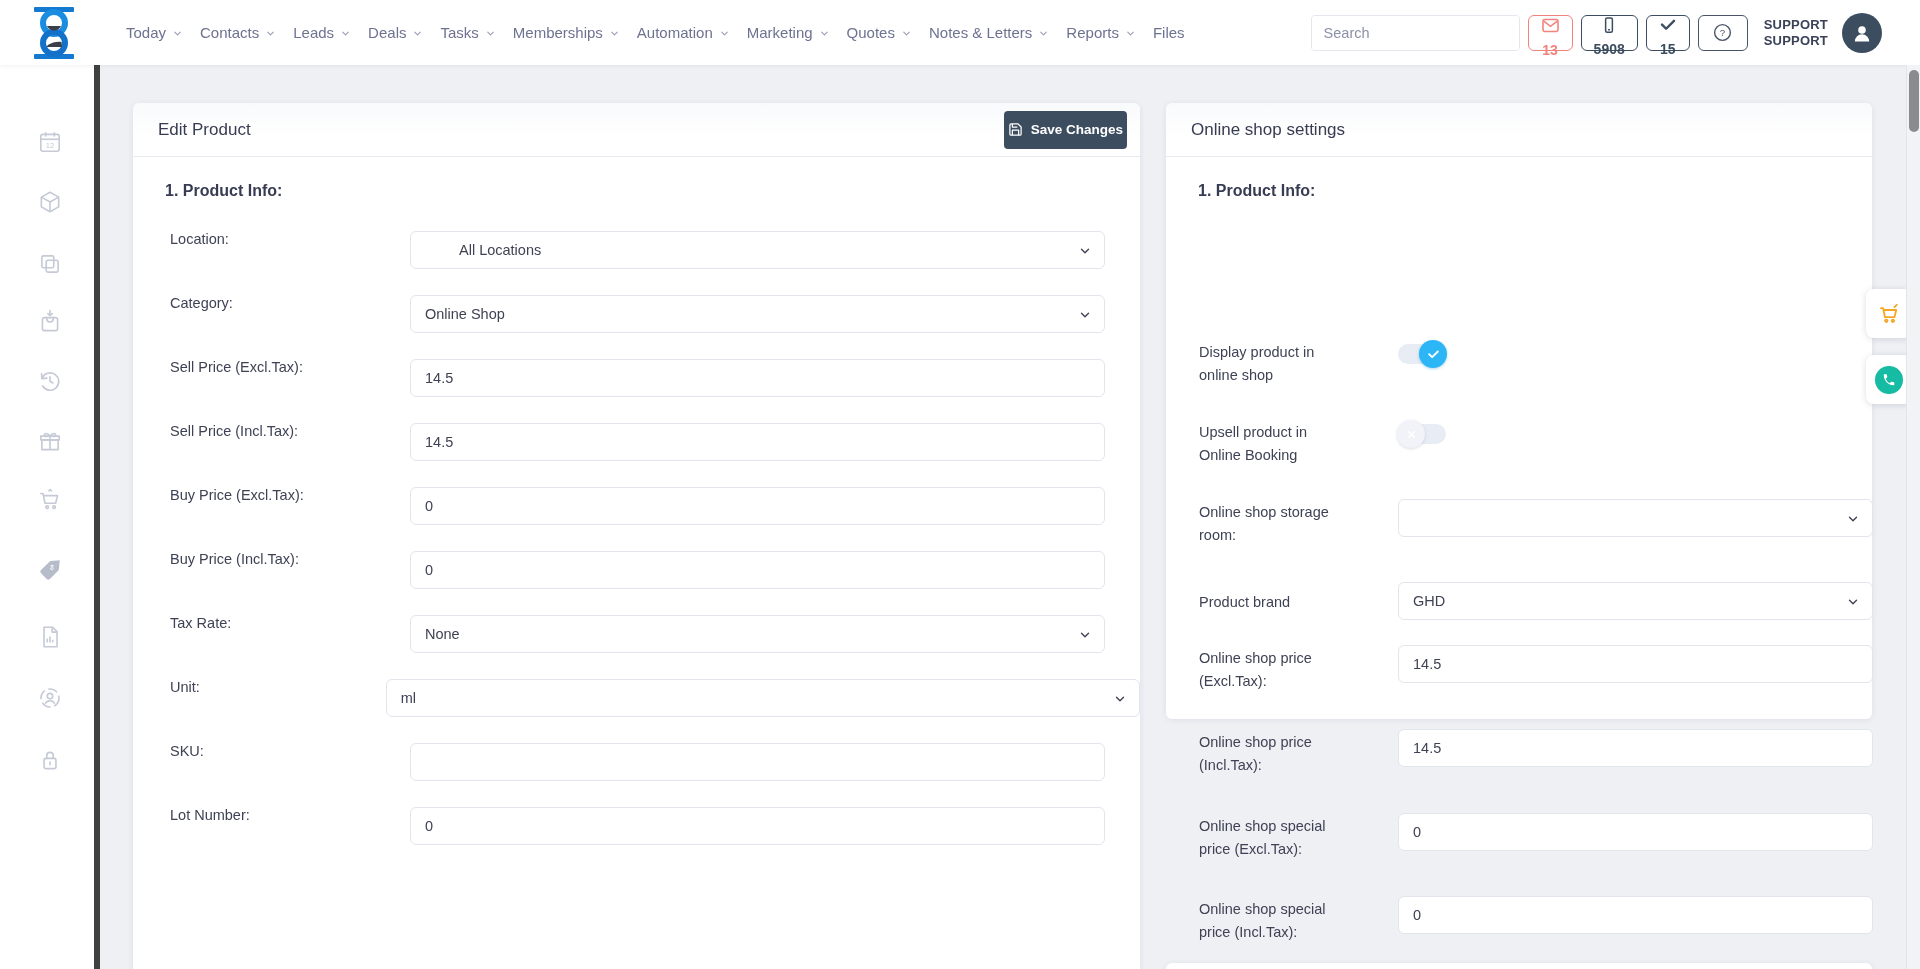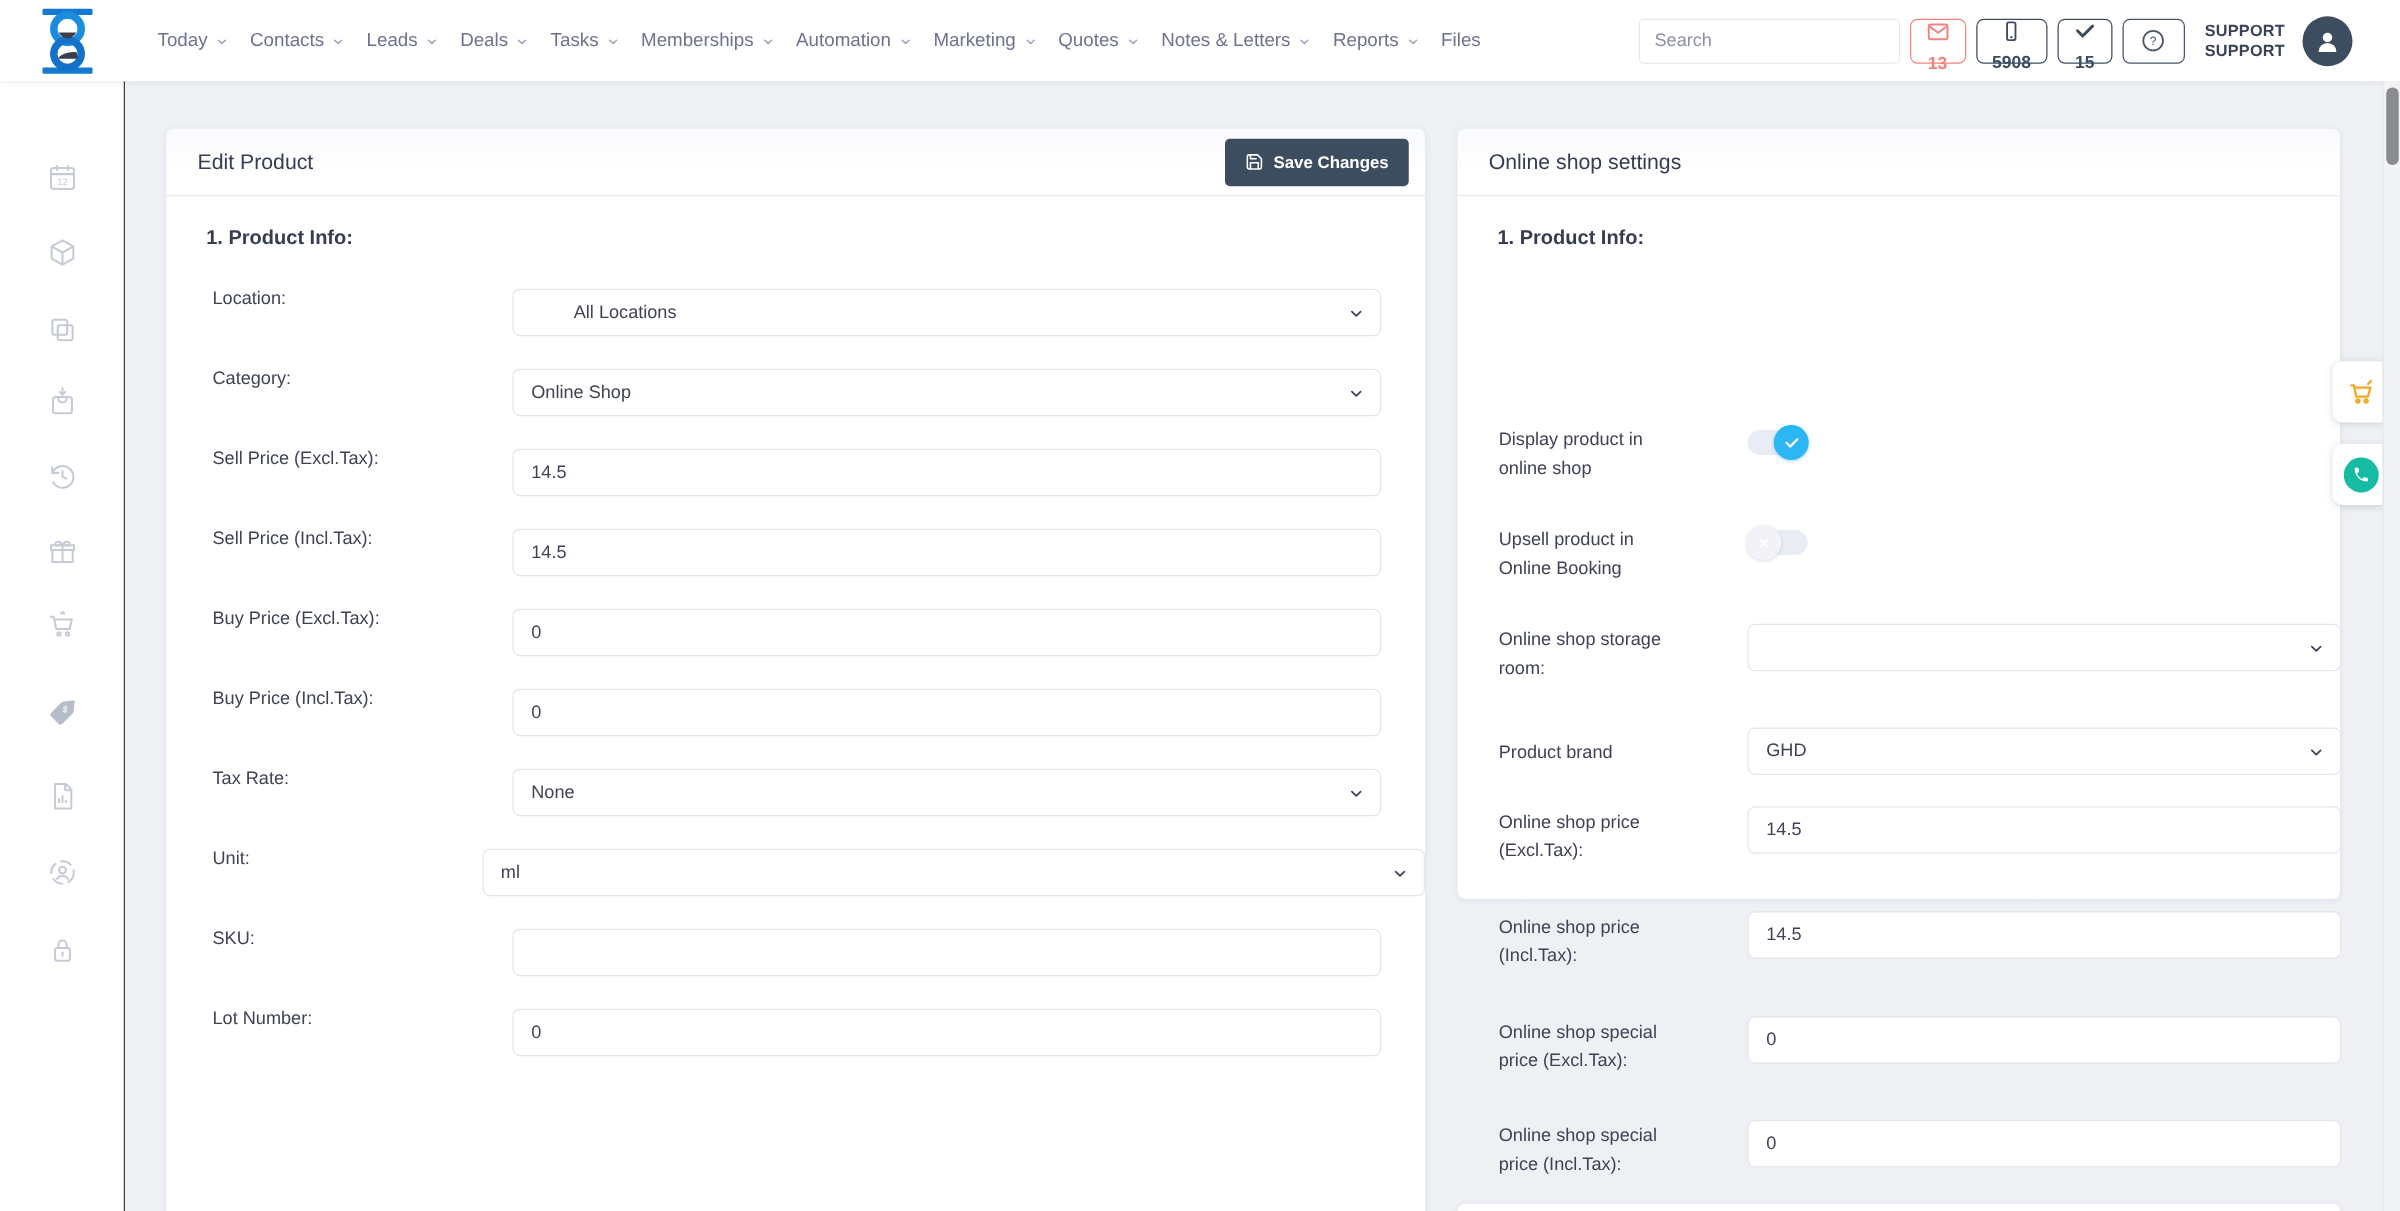--- a/index.html
+++ b/index.html
@@ -30,31 +30,31 @@
   .searchbox input { flex:1; border:0; outline:0; padding:0 12px; font-size:14.5px; font-family:inherit; color:#3f4254; }
   .searchbox input::placeholder { color:#8d91a7; }
   .badge { height:36px; display:flex; align-items:center; gap:7px; padding:0 12px; border-radius:6px; background:#fff; border:1px solid; cursor:pointer; font-size:14px; font-weight:bold;flex-direction:column; }
   .badge.coral { border-color:#f2837c; color:#f2837c; }
   .badge.navy  { border-color:#3d4d60; color:#3d4d60; }
   .help-btn { height:36px; width:50px; border:1px solid #4a5469; border-radius:6px; background:#fff; display:flex; align-items:center; justify-content:center; color:#4a5469; cursor:pointer; }
   .user-name { font-size:13px; font-weight:bold; color:#3a4257; line-height:16px; text-align:left; margin:0 6px 0 8px; letter-spacing:.2px; }
   .avatar { width:40px; height:40px; border-radius:50%; background:#3d4d60; display:flex; align-items:center; justify-content:center; cursor:pointer; }
 
   
-  .sidebar { position:absolute; top:65px; left:0; width:100px; bottom:0; background:#fff; border-right:1px solid #404040; z-index:20; }
+  .sidebar { position:absolute; top:65px; left:0; width:100px; bottom:0; background:#fff; border-right:6px solid #404040; z-index:20; }
   .side-icon { position:absolute; left:37px; width:26px; height:26px; color:#c5cad6; cursor:pointer; }
 
   
   .card { position:absolute; background:linear-gradient(180deg,#f9fafc 0,#ffffff 34px); border-radius:6px; box-shadow:0 1px 6px rgba(60,70,100,.09); }
   .card-left  { left:133px; top:103px; width:1007px; height:920px; }
   .card-right { left:1166px; top:103px; width:706px; height:616px; }
   .card-next  { left:1166px; top:963px; width:706px; height:40px; background:#fff; border-radius:6px; box-shadow:0 1px 6px rgba(60,70,100,.09); position:absolute; }
   .card-head { height:54px; display:flex; align-items:center; padding:0 13px 0 25px; border-bottom:1px solid #e8eaf0; }
   .card-title { font-size:17px; color:#373c52; }
-  .save-btn { margin-left:auto; background:#3d4d60; color:#fff; border:0; border-radius:4px; height:38px; padding:0 16px; display:flex; align-items:center; gap:8px; font-size:13.5px; font-weight:bold; font-family:inherit; cursor:pointer; }
+  .save-btn { margin-left:auto; background:#3d4d60; color:#fff; border:0; border-radius:4px; height:38px; padding:0 4px; display:flex; align-items:center; gap:8px; font-size:13.5px; font-weight:bold; font-family:inherit; cursor:pointer; }
   .section-title { font-size:16px; color:#373c52; margin:23px 0 0 32px; line-height:22px; }
 
   
   .form { padding:29px 0 0 37px; }
   .frow { display:flex; margin-bottom:26px; }
   .frow .flabel { width:240px; font-size:14.5px; color:#3f4254; }
   .ctrl { width:695px; height:38px; border:1px solid #e3e5ec; border-radius:6px; background:#fff; display:flex; align-items:center; padding:0 14px; font-size:14.5px; color:#3f4254; position:relative; }
   .ctrl input { border:0; outline:0; width:100%; font-size:14.5px; font-family:inherit; color:#3f4254; background:transparent; }
   .ctrl.select { cursor:pointer; }
   .sel-chev { position:absolute; right:12px; top:12px; width:14px; height:14px; color:#3f4254; }

